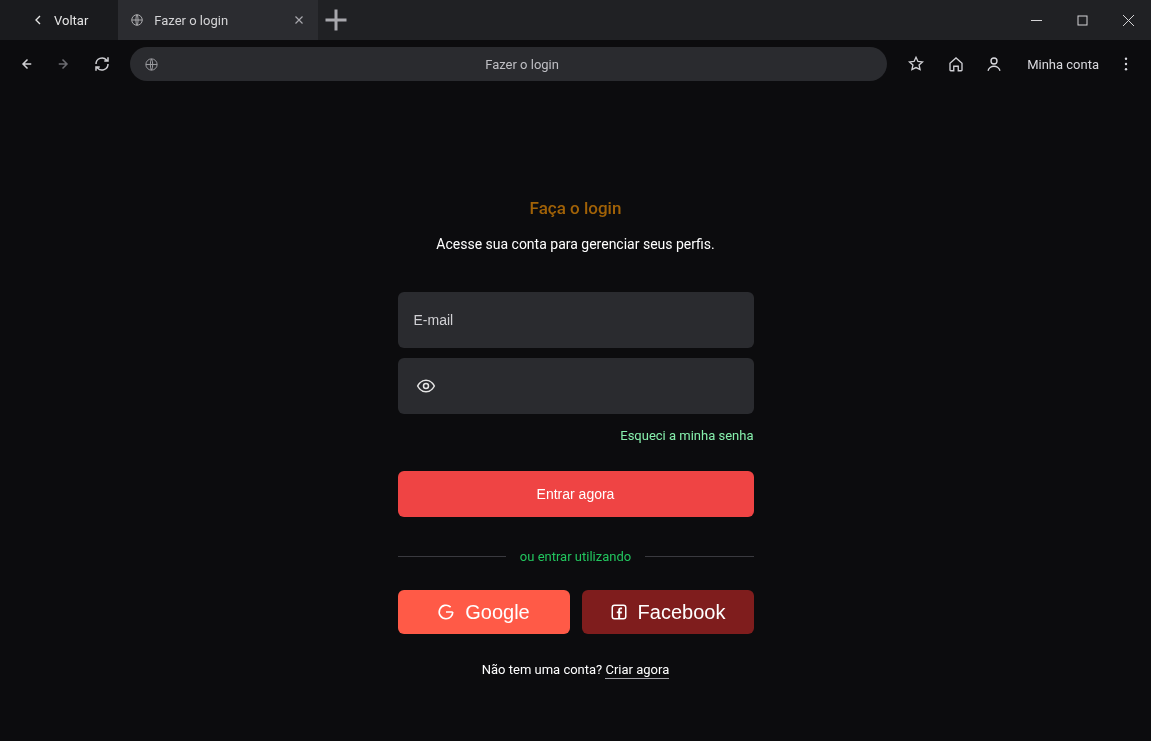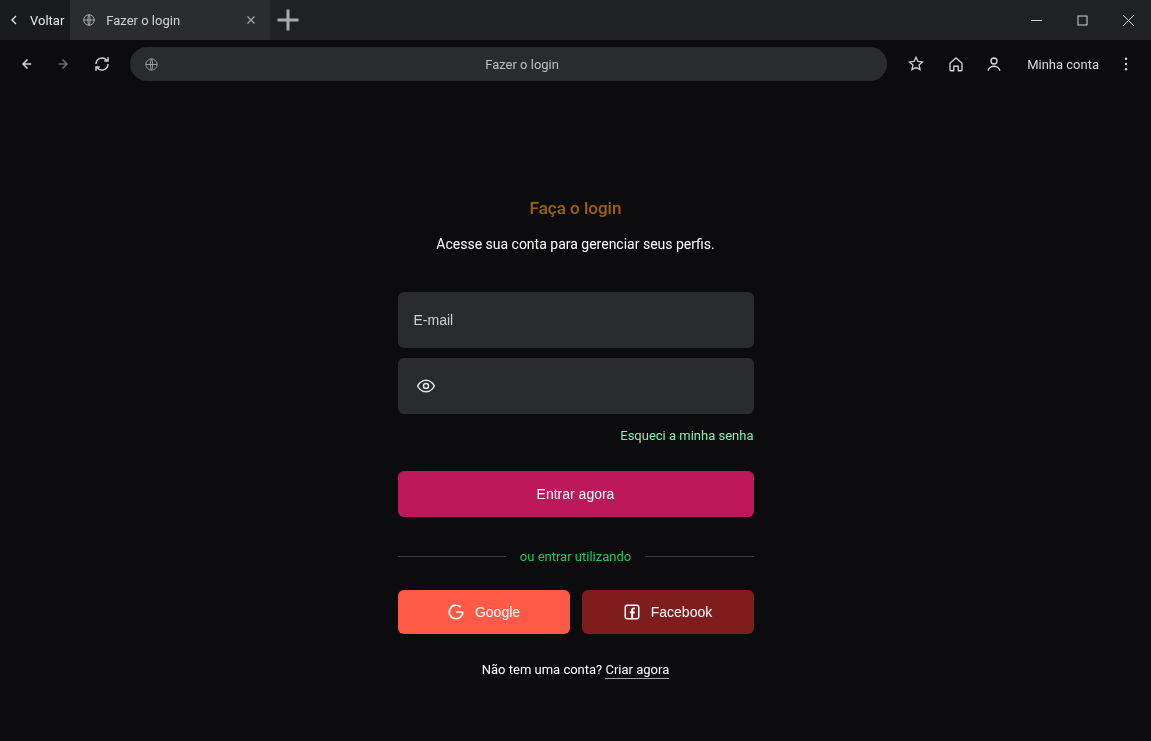--- a/index.html
+++ b/index.html
@@ -14,21 +14,21 @@
   .titlebar {
     height: 40px;
     background: #202124;
     display: flex;
     align-items: stretch;
   }
   .tb-back {
     display: flex;
     align-items: center;
     gap: 8px;
-    padding: 0 6px;
+    padding: 0 30px;
     background: #1a1b1e;
     color: #e6e6e6;
     font-size: 13px;
   }
   .tb-back svg { width: 16px; height: 16px; }
   .tab {
     display: flex;
     align-items: center;
     gap: 10px;
     padding: 0 12px;
@@ -169,21 +169,21 @@
   .eye svg { width: 20px; height: 20px; }
   .forgot {
     text-align: right;
     font-size: 13px;
     color: #86efac;
     margin: 4px 12px 28px 12px;
   }
   .primary-btn {
     height: 46px;
     margin: 0 12px;
-    background: #be185d;
+    background: #ef4444;
     color: #ffffff;
     border: none;
     border-radius: 6px;
     font-size: 14px;
     font-weight: 500;
     cursor: pointer;
   }
   .divider {
     display: flex;
     align-items: center;
@@ -206,21 +206,21 @@
   .social-btn {
     flex: 1;
     height: 44px;
     border: none;
     border-radius: 6px;
     display: flex;
     align-items: center;
     justify-content: center;
     gap: 10px;
     color: #ffffff;
-    font-size: 14px;
+    font-size: 20px;
     font-weight: 500;
     cursor: pointer;
   }
   .social-btn svg { width: 18px; height: 18px; }
   .google { background: #ff5a47; }
   .facebook { background: #7f1d1d; }
   .signup {
     text-align: center;
     font-size: 13px;
     color: #ffffff;

